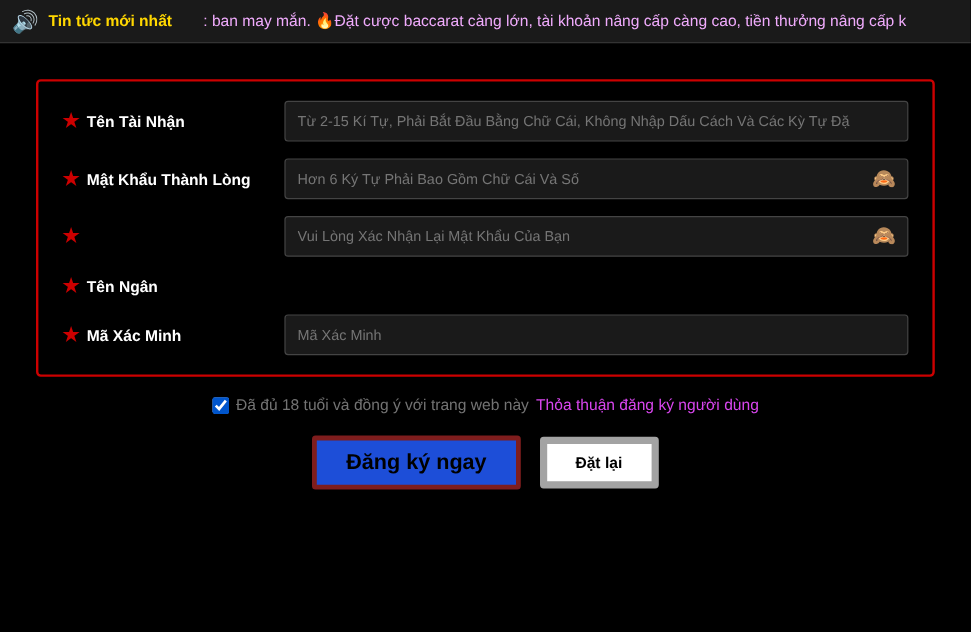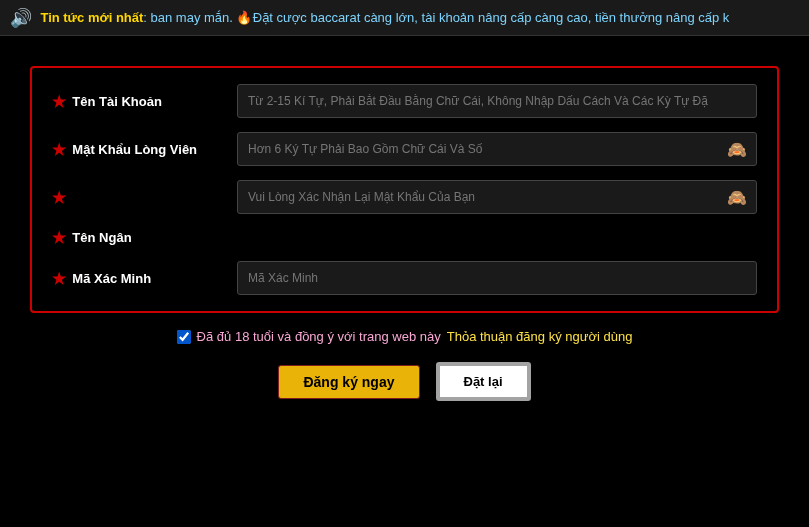--- a/index.html
+++ b/index.html
@@ -27,25 +27,27 @@
     .news-ticker .speaker-icon {
       color: #fff;
       font-size: 18px;
       margin-right: 8px;
       flex-shrink: 0;
     }
     .news-ticker .label {
       color: #ffd700;
       font-weight: bold;
       font-size: 13px;
+      margin-right: 10px;
       flex-shrink: 0;
     }
     .news-ticker .ticker-text {
-      color: #7dd3fc;
-      font-size: 13px;
+      color: #f0abfc;
+      font-size: 13px;
+      margin-left: 16px;
     }
 
     
     .main-content {
       padding: 20px 30px;
       position: relative;
     }
 
     
     .reg-box {
@@ -113,52 +115,52 @@
       margin-top: 16px;
       gap: 6px;
       font-size: 13px;
     }
     .checkbox-row input[type="checkbox"] {
       accent-color: #0055cc;
       width: 14px;
       height: 14px;
     }
     .checkbox-row .agree-text {
-      color: #f9a8d4;
+      color: #737373;
       font-size: 13px;
     }
     .checkbox-row .link-text {
-      color: #fde047;
+      color: #d946ef;
       font-size: 13px;
       text-decoration: none;
       cursor: pointer;
     }
 
     
     .button-row {
       display: flex;
       align-items: center;
       justify-content: center;
       margin-top: 18px;
       gap: 16px;
     }
     .btn-register {
-      background: #eab308;
+      background: #1d4ed8;
       color: #000;
-      border: 1px solid #7f1d1d;
+      border: 4px solid #7f1d1d;
       border-radius: 3px;
       padding: 8px 24px;
-      font-size: 14px;
+      font-size: 18px;
       cursor: pointer;
       font-weight: bold;
     }
     .btn-reset {
       background: #fff;
       color: #000;
-      border: 4px solid #a3a3a3;
+      border: 6px solid #a3a3a3;
       border-radius: 3px;
       padding: 8px 24px;
       font-size: 13px;
       cursor: pointer;
       font-weight: bold;
     }
   </style>
 </head>
 <body>
 
@@ -167,31 +169,31 @@
   <span class="label">Tin tức mới nhất</span>
   <span class="ticker-text"> : ban may mắn. 🔥Đặt cược baccarat càng lớn, tài khoản nâng cấp càng cao, tiền thưởng nâng cấp k</span>
 </div>
 
 <div class="main-content">
   <div class="reg-box">
 
     <div class="form-row">
       <div class="field-label">
         <span class="star">★</span>
-        <span>Tên Tài Khoản</span>
+        <span>Tên Tài Nhận</span>
       </div>
       <div class="field-input-wrap">
         <input type="text" placeholder="Từ 2-15 Kí Tự, Phải Bắt Đầu Bằng Chữ Cái, Không Nhập Dấu Cách Và Các Kỳ Tự Đặ" style="">
       </div>
     </div>
 
     <div class="form-row">
       <div class="field-label">
         <span class="star">★</span>
-        <span>Mật Khẩu Lòng Viên</span>
+        <span>Mật Khẩu Thành Lòng</span>
       </div>
       <div class="field-input-wrap">
         <input type="password" placeholder="Hơn 6 Ký Tự Phải Bao Gồm Chữ Cái Và Số" style="">
         <span class="eye-icon">🙈</span>
       </div>
     </div>
 
     <div class="form-row">
       <div class="field-label">
         <span class="star">★</span>

